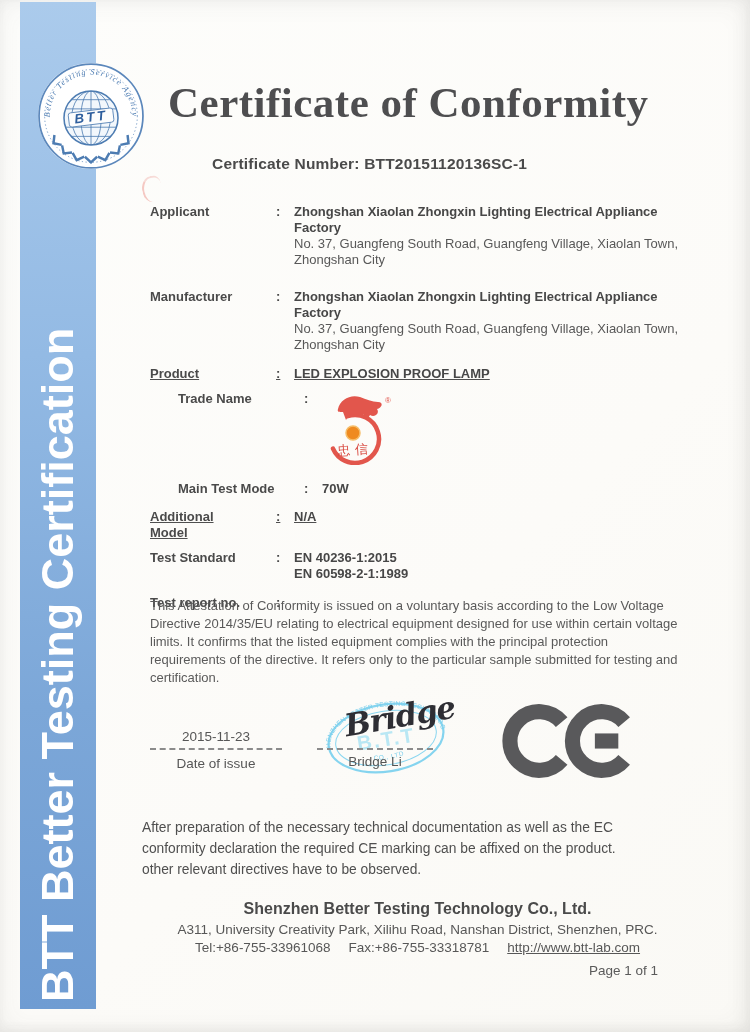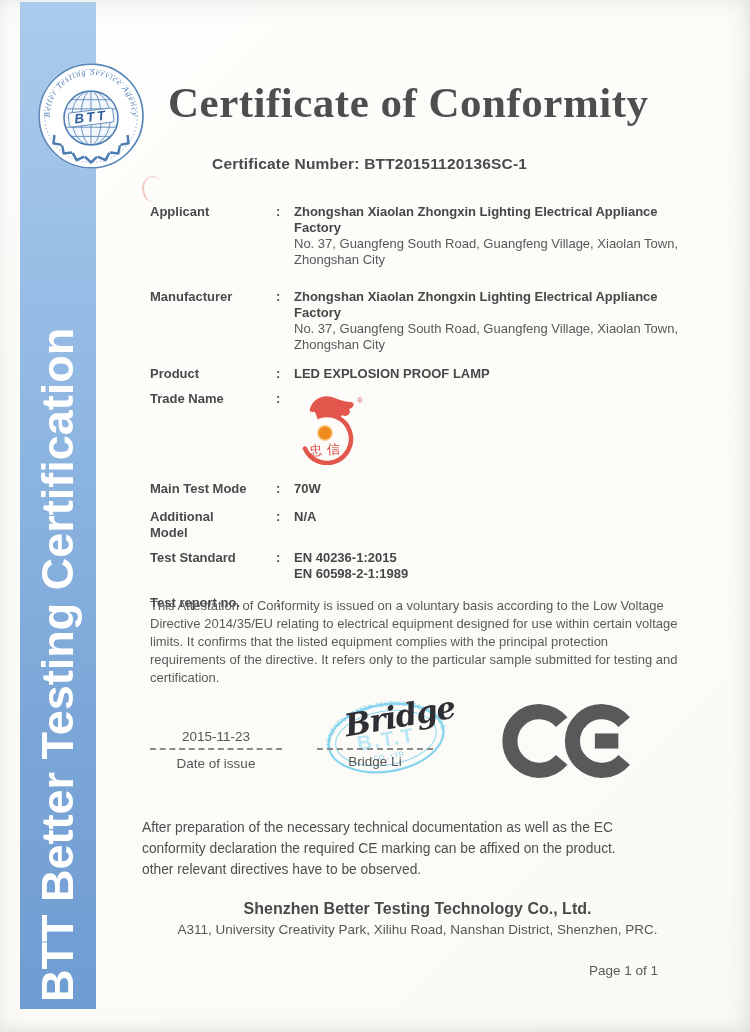--- a/index.html
+++ b/index.html
@@ -26,21 +26,21 @@
   .cert-number{position:absolute;left:212px;top:155px;font-size:15.5px;font-weight:bold;color:#4a4a4a;letter-spacing:.2px;}
   .artifact{position:absolute;left:142px;top:176px;width:18px;height:24px;
     border-left:2px solid rgba(233,122,112,.4);border-top:2px solid rgba(233,122,112,.25);border-radius:60% 40% 10% 50%;transform:rotate(-12deg);}
   
   .fields{position:absolute;left:150px;top:204px;width:548px;font-size:13px;line-height:16px;}
   .frow{display:flex;align-items:flex-start;}
   .flabel{width:126px;font-weight:bold;color:#4a4a4a;flex:0 0 126px;}
   .fcolon{width:18px;flex:0 0 18px;font-weight:bold;color:#4a4a4a;}
   .fvalue{flex:1;color:#585858;}
   .bold-val{font-weight:bold;color:#474747;}
-  .mb7{margin-bottom:21px;}.mb9{margin-bottom:9px;}.mb12{margin-bottom:12px;}.mb13{margin-bottom:13px;}
+  .mb7{margin-bottom:21px;}.mb9{margin-bottom:9px;text-decoration:underline;}.mb12{margin-bottom:12px;margin-left:28px;}.mb13{margin-bottom:13px;}
   .flabel.narrow{width:96px;flex:0 0 96px;padding-right:30px;}
   .trade-logo{width:75px;height:72px;margin-top:2px;}
   
   .attestation{position:absolute;left:150px;top:597px;width:535px;font-size:13px;line-height:18px;color:#5a5a5a;}
   
   .issue-date{position:absolute;left:150px;top:729px;width:132px;text-align:center;font-size:13.5px;color:#565656;}
   .date-line{position:absolute;left:150px;top:748px;width:132px;border-top:2px dashed #8b8b8b;}
   .date-label{position:absolute;left:150px;top:756px;width:132px;text-align:center;font-size:13.5px;color:#565656;}
   .stamp{position:absolute;left:320px;top:691px;width:132px;height:94px;transform:rotate(-9deg);}
   .sig-line{position:absolute;left:317px;top:748px;width:116px;border-top:2px dashed #8b8b8b;}
@@ -211,16 +211,19 @@
       <path d="M125,23.7 A30 30 0 1 0 125,62.3"></path>
       <line x1="95" y1="43" x2="119" y2="43"></line>
     </g>
   </svg>
 
   <div class="ce-note">After preparation of the necessary technical documentation as well as the EC conformity declaration the required CE marking can be affixed on the product. other relevant directives have to be observed.</div>
 
   <div class="footer">
     <div class="footer-company">Shenzhen Better Testing Technology Co., Ltd.</div>
     <div class="footer-address">A311, University Creativity Park, Xilihu Road, Nanshan District, Shenzhen, PRC.</div>
+    <div class="footer-contact">
+      <span>Tel:+86-755-33961068</span><span class="sep"></span><span>Fax:+86-755-33318781</span><span class="sep"></span><span class="footer-url">http://www.btt-lab.com</span>
+    </div>
   </div>
   <div class="page-indicator">Page 1 of 1</div>
 
 </div>
 
 </body></html>

